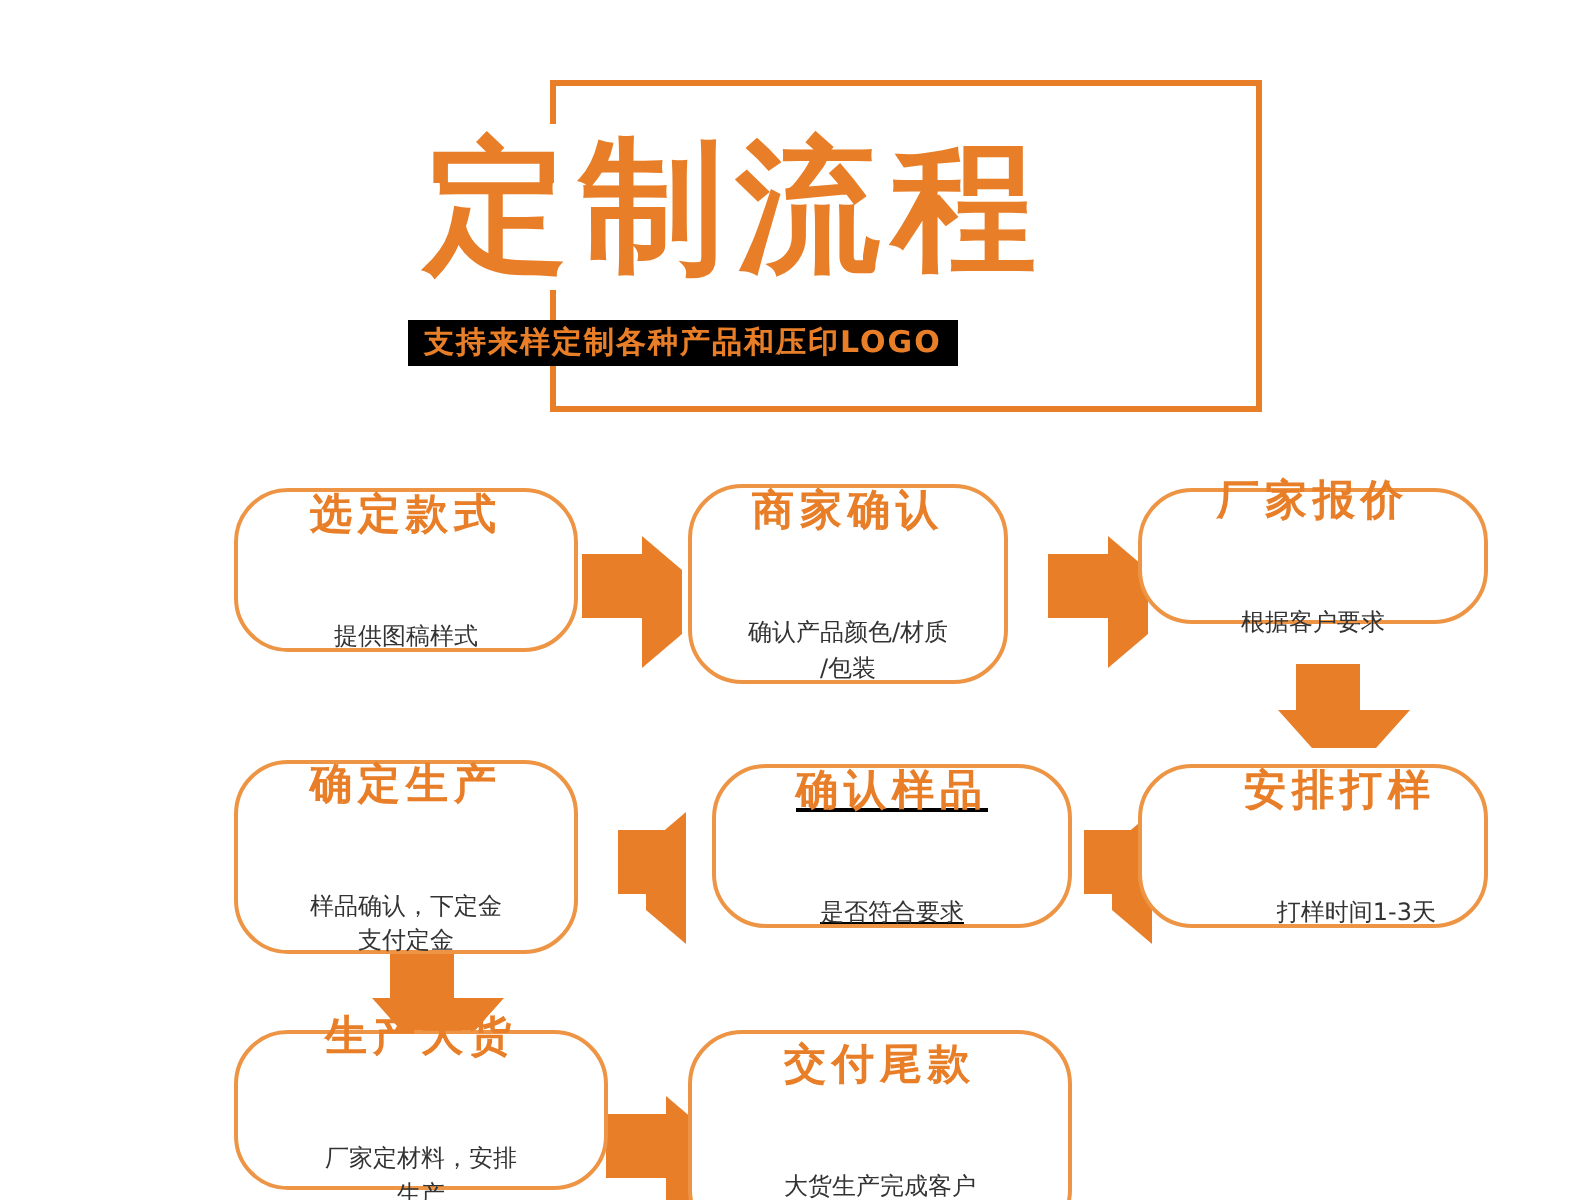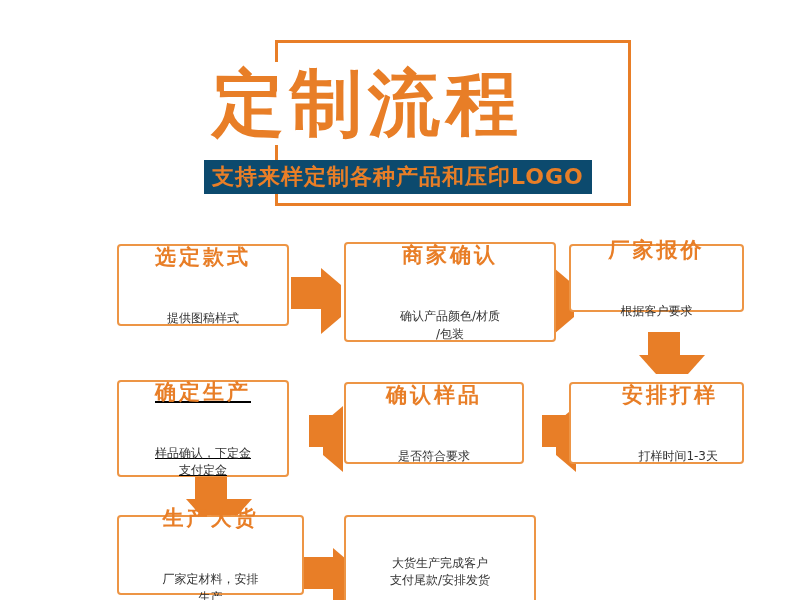--- a/index.html
+++ b/index.html
@@ -5,25 +5,25 @@
   * { margin:0; padding:16px; box-sizing:border-box; }
   :root { --accent:#E87E27; --box-border:#ED9545; --desc-text:#333333; }
   body { background:#ffffff; font-family:"DejaVu Sans","Liberation Sans",sans-serif; }
   .canvas { position:relative; width:790px; height:600px; background:#fff; overflow:hidden; margin:0 auto; }
 
   
   .header-frame { position:absolute; left:243px; top:8px; width:356px; height:166px; border:3px solid var(--accent); z-index:1; }
   .header-title { position:absolute; left:170px; top:30px; z-index:3; color:var(--accent);
     font-size:72px; font-weight:900; letter-spacing:6px; line-height:1.15; background:#fff; padding:0 10px; }
   .header-subtitle { position:absolute; left:172px; top:128px; z-index:3; color:var(--accent);
-    font-size:22px; font-weight:bold; letter-spacing:1px; background:#0c4a6e; padding:2px 8px; }
+    font-size:15px; font-weight:bold; letter-spacing:1px; background:#000000; padding:2px 8px; }
 
   
   .step-box { position:absolute; z-index:2; background:#fff; border:2px solid var(--box-border);
-    border-radius:4px; display:flex; flex-direction:column; align-items:center; justify-content:center;
+    border-radius:27px; display:flex; flex-direction:column; align-items:center; justify-content:center;
     text-align:center; padding:6px 8px; }
   .step-title { color:var(--accent); font-size:21px; font-weight:bold; letter-spacing:3px; }
   .step-desc { color:var(--desc-text); font-size:12px; margin-top:7px; line-height:1.45; white-space:pre-line; }
 
   
   .arrow { position:absolute; z-index:1; }
   .arrow-right { width:50px; height:34px; }
   .arrow-right .shaft { position:absolute; left:0; top:9px; width:30px; height:16px; background:var(--accent); }
   .arrow-right .head { position:absolute; left:30px; top:0; width:0; height:0;
     border-top:17px solid transparent; border-bottom:17px solid transparent; border-left:20px solid var(--accent); }
@@ -48,21 +48,21 @@
   <div class="step-box" style="left:85px;top:212px;width:172px;height:82px;">
     <div class="step-title">选定款式</div>
     <div class="step-desc">提供图稿样式</div>
   </div>
 
   <div class="arrow arrow-right" style="left:259px;top:236px;">
     <span class="shaft"></span>
     <span class="head"></span>
   </div>
 
-  <div class="step-box" style="left:312px;top:210px;width:212px;height:100px;">
+  <div class="step-box" style="left:312px;top:210px;width:160px;height:100px;">
     <div class="step-title">商家确认</div>
     <div class="step-desc">确认产品颜色/材质
 /包装</div>
   </div>
 
   <div class="arrow arrow-right" style="left:492px;top:236px;">
     <span class="shaft"></span>
     <span class="head"></span>
   </div>
 
@@ -79,31 +79,31 @@
   <div class="step-box" style="left:537px;top:350px;width:175px;height:82px;align-items:flex-end;">
     <div class="step-title">安排打样</div>
     <div class="step-desc">打样时间1-3天</div>
   </div>
 
   <div class="arrow arrow-left" style="left:492px;top:374px;">
     <span class="shaft"></span>
     <span class="head"></span>
   </div>
 
-  <div class="step-box" style="left:312px;top:350px;width:180px;height:82px;">
+  <div class="step-box" style="left:324px;top:350px;width:180px;height:82px;text-decoration:underline;">
     <div class="step-title">确认样品</div>
     <div class="step-desc">是否符合要求</div>
   </div>
 
   <div class="arrow arrow-left" style="left:259px;top:374px;">
     <span class="shaft"></span>
     <span class="head"></span>
   </div>
 
-  <div class="step-box" style="left:85px;top:348px;width:172px;height:97px;text-decoration:underline;">
+  <div class="step-box" style="left:85px;top:348px;width:172px;height:97px;">
     <div class="step-title">确定生产</div>
     <div class="step-desc">样品确认，下定金
 支付定金</div>
   </div>
 
   <div class="arrow arrow-down" style="left:154px;top:444px;">
     <span class="shaft"></span>
     <span class="head"></span>
   </div>
 
@@ -112,17 +112,18 @@
     <div class="step-desc">厂家定材料，安排
 生产</div>
   </div>
 
   <div class="arrow arrow-right" style="left:271px;top:516px;">
     <span class="shaft"></span>
     <span class="head"></span>
   </div>
 
   <div class="step-box" style="left:312px;top:483px;width:192px;height:107px;">
+    <div class="step-title">交付尾款</div>
     <div class="step-desc">大货生产完成客户
 支付尾款/安排发货</div>
   </div>
 
 </div>
 
 </body></html>

